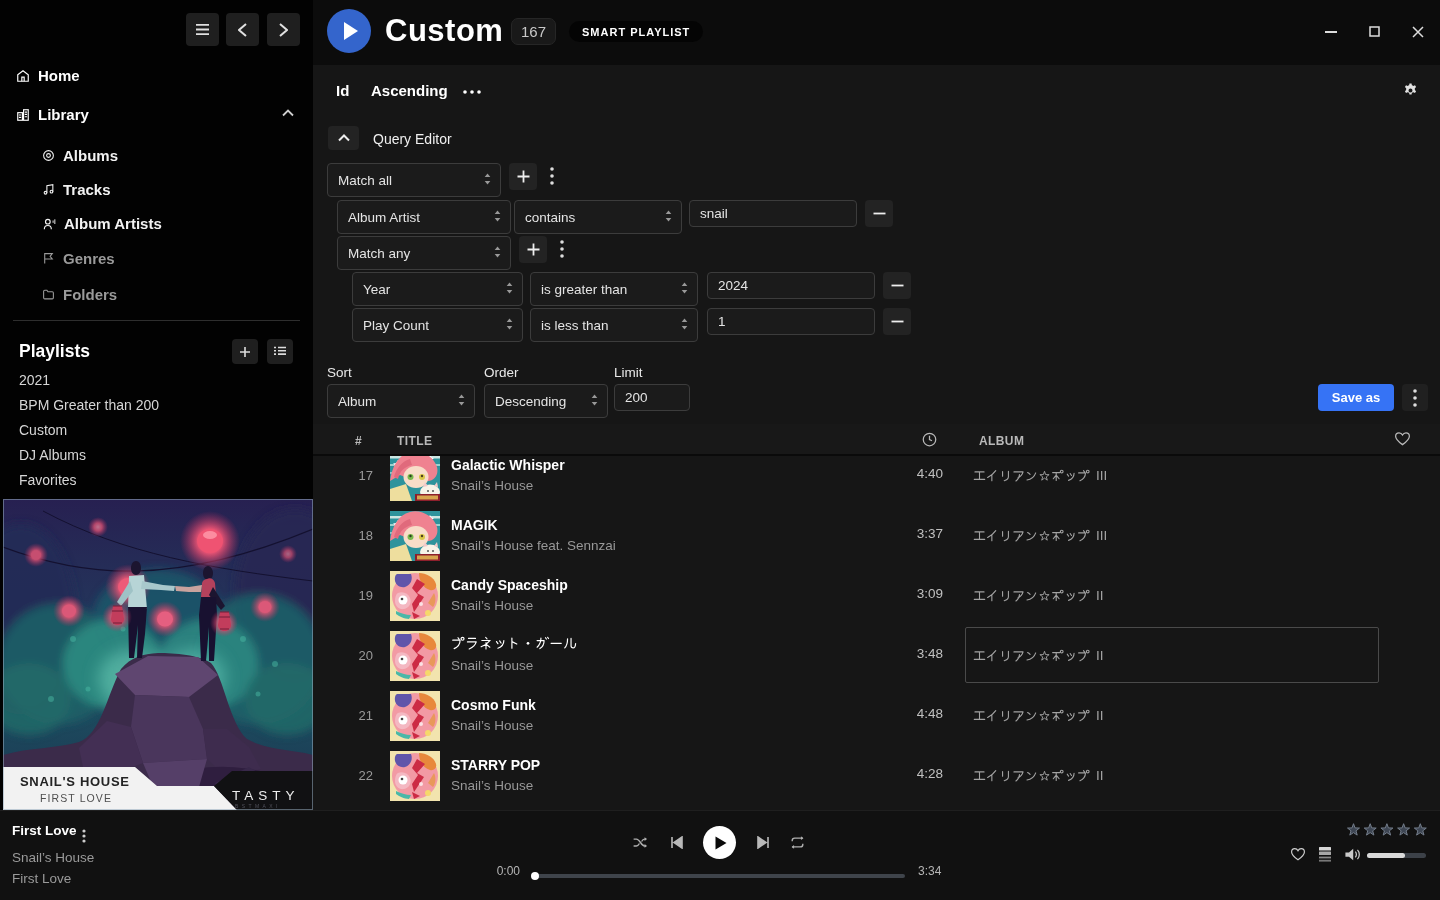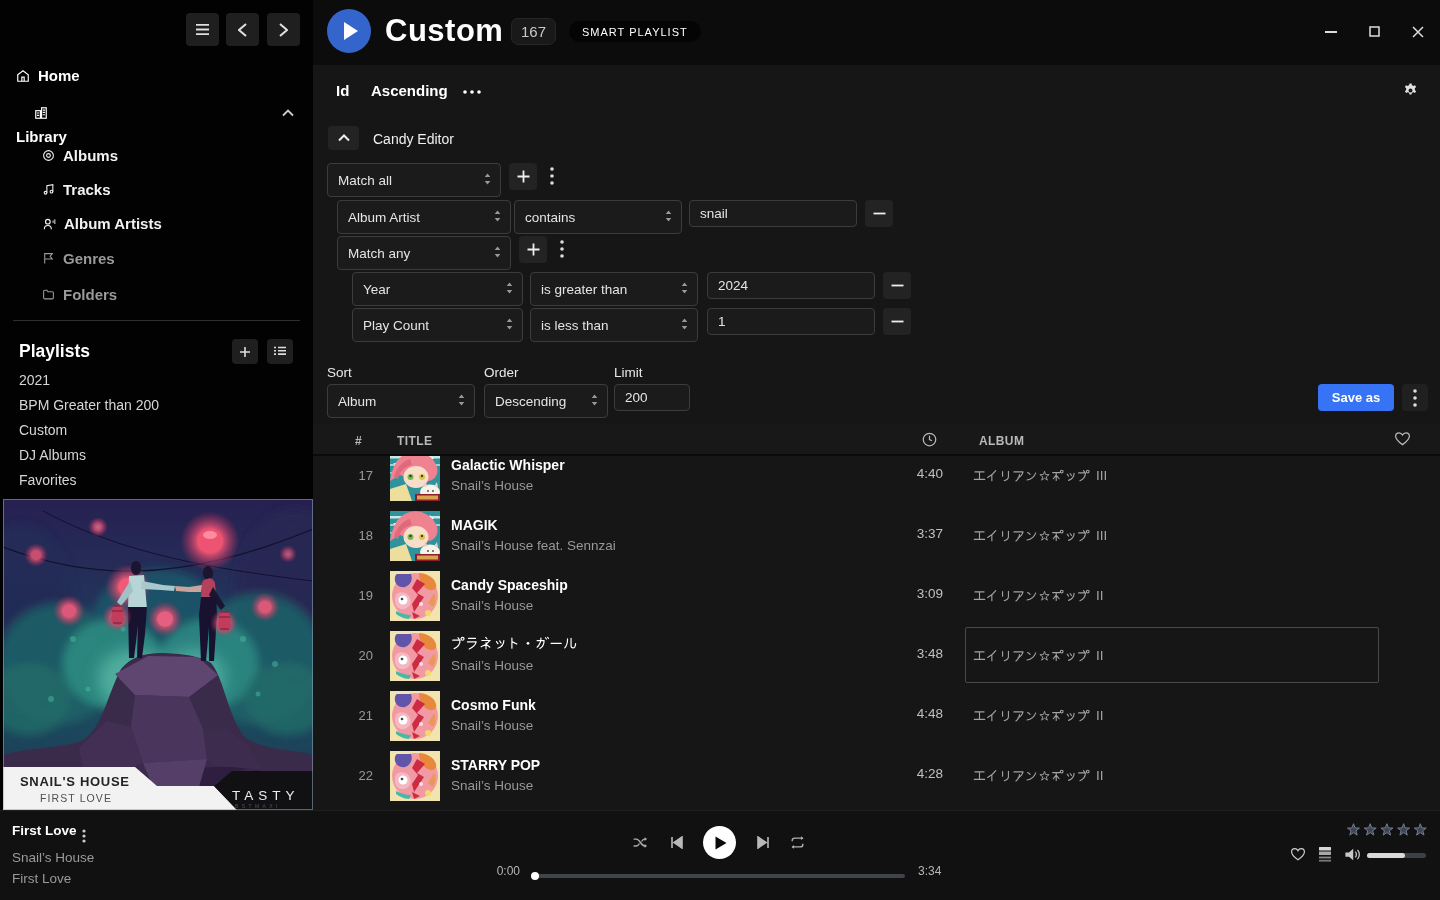--- a/index.html
+++ b/index.html
@@ -19,21 +19,21 @@
 #divider { position:absolute; left:13px; right:13px; top:320px; border-top:1px solid #2e2e2e; }
 #pl-title { position:absolute; left:19px; top:341px; font-size:17.5px; font-weight:bold; color:#fff; }
 .plitem { position:absolute; left:19px; font-size:14px; color:#d6d6d6; }
 .plbtn { position:absolute; top:339px; width:26px; height:25px; background:#1f1f1f; border-radius:4px; display:flex; align-items:center; justify-content:center; color:#ddd; }
 
 #main { position:absolute; left:313px; top:0; width:1127px; height:810px; background:#161616; }
 #titlebar { position:absolute; left:0; top:0; width:1127px; height:65px; background:#0c0c0c; }
 #playcirc { position:absolute; left:14px; top:9px; width:44px; height:44px; border-radius:50%; background:#3465cc; }
 #ptitle { position:absolute; left:72px; top:13px; font-size:31px; font-weight:bold; color:#fff; letter-spacing:0.5px; }
 #cnt { position:absolute; left:198px; top:18px; width:45px; height:27px; background:#191919; border:1px solid #262626; border-radius:7px; color:#c9c9c9; font-size:15px; display:flex; align-items:center; justify-content:center; }
-#smartpill { position:absolute; left:256px; top:21px; height:21px; padding:0 13px; background:#040404; border-radius:11px; color:#fff; font-size:11px; font-weight:normal; letter-spacing:1px; display:flex; align-items:center; }
+#smartpill { position:absolute; left:256px; top:21px; height:21px; padding:0 13px; background:#040404; border-radius:11px; color:#fff; font-size:11px; font-weight:bold; letter-spacing:1px; display:flex; align-items:center; }
 .winbtn { position:absolute; top:24px; color:#ddd; }
 .sorttxt { position:absolute; font-size:15px; font-weight:bold; color:#fff; }
 #gear { position:absolute; left:1090px; top:82px; color:#e0e0e0; }
 
 .qbtn { position:absolute; width:28px; height:27px; background:#232323; border-radius:4px; display:flex; align-items:center; justify-content:center; color:#eee; }
 .qsel { position:absolute; height:27px; background:#1b1b1b; border:1px solid #3c3c3c; border-radius:4px; color:#e4e4e4; font-size:13.5px; display:flex; align-items:center; padding:16px 10px; }
 .qsel .chev { position:absolute; right:9px; }
 .qinput { position:absolute; height:27px; background:#1b1b1b; border:1px solid #3c3c3c; border-radius:4px; color:#e4e4e4; font-size:13.5px; display:flex; align-items:center; padding:0 10px; }
 .qlabel { position:absolute; font-size:13.5px; color:#e8e8e8; }
 #saveas { position:absolute; left:1005px; top:384px; width:76px; height:27px; background:#3673f5; border-radius:4px; color:#fff; font-size:13px; font-weight:bold; display:flex; align-items:center; justify-content:center; }
@@ -140,21 +140,21 @@
         </svg>
   </div>
 
   <div class="navitem" style="left:16px; top:67px;">
     <svg width="14" height="14" viewBox="0 0 24 24" fill="none" stroke="#fff" stroke-width="2">
           <path d="M3 10 L12 3 L21 10 V21 H3 Z"></path>
           <path d="M10 21 V14 H14 V21"></path>
         </svg>
     <span>Home</span>
   </div>
-  <div class="navitem" style="left:16px; top:106px;flex-direction:column;">
+  <div class="navitem" style="left:16px; top:106px;">
     <svg width="14" height="14" viewBox="0 0 24 24" fill="none" stroke="#fff" stroke-width="2">
           <rect x="3" y="8" width="8" height="13"></rect>
           <rect x="13" y="3" width="8" height="18"></rect>
           <path d="M5 12 H9 M5 16 H9 M15 7 H19 M15 11 H19 M15 15 H19"></path>
         </svg>
     <span>Library</span>
   </div>
   <svg class="abs" style="left:282px;top:109px;" width="12" height="8" viewBox="0 0 12 8" fill="none" stroke="#cfcfcf" stroke-width="1.8">
         <path d="M1 6.5 L6 1.5 L11 6.5"></path>
       </svg>
@@ -359,21 +359,21 @@
       </svg>
   <svg id="gear" width="15" height="15" viewBox="0 0 24 24" fill="#e0e0e0">
         <path d="M10.3 1 h3.4 l.5 2.8 a8 8 0 0 1 2.4 1 l2.6-1.2 1.7 2.9 -2 1.9 a8 8 0 0 1 0 2.8 l2 1.9 -1.7 2.9 -2.6-1.2 a8 8 0 0 1 -2.4 1 l-.5 2.8 h-3.4 l-.5-2.8 a8 8 0 0 1 -2.4-1 l-2.6 1.2 -1.7-2.9 2-1.9 a8 8 0 0 1 0-2.8 l-2-1.9 1.7-2.9 2.6 1.2 a8 8 0 0 1 2.4-1 Z M12 8.8 a3.2 3.2 0 1 0 0 6.4 a3.2 3.2 0 0 0 0-6.4 Z" transform="translate(0,1.5)"></path>
       </svg>
 
   <div class="qbtn" style="left:15px;top:126px;width:31px;height:24px;">
         <svg width="12" height="8" viewBox="0 0 12 8" fill="none" stroke="#eee" stroke-width="2">
           <path d="M1 6.5 L6 1.5 L11 6.5"></path>
         </svg>
       </div>
-  <div class="qlabel" style="left:60px;top:131px;font-size:14px;color:#f0f0f0;">Candy Editor</div>
+  <div class="qlabel" style="left:60px;top:131px;font-size:14px;color:#f0f0f0;">Query Editor</div>
 
   <div class="qsel" style="left:14px;top:163px;width:174px;">Match all<span class="chev"><svg width="7" height="12" viewBox="0 0 7 12" fill="#999">
             <path d="M3.5 0.5 L6.3 4 H0.7 Z"></path>
             <path d="M3.5 11.5 L6.3 8 H0.7 Z"></path>
           </svg></span></div>
   <div class="qbtn" style="left:196px;top:163px;width:28px;">
         <svg width="13" height="13" viewBox="0 0 13 13" stroke="#eee" stroke-width="1.8">
           <path d="M6.5 0.5 V12.5 M0.5 6.5 H12.5"></path>
         </svg>
       </div>

